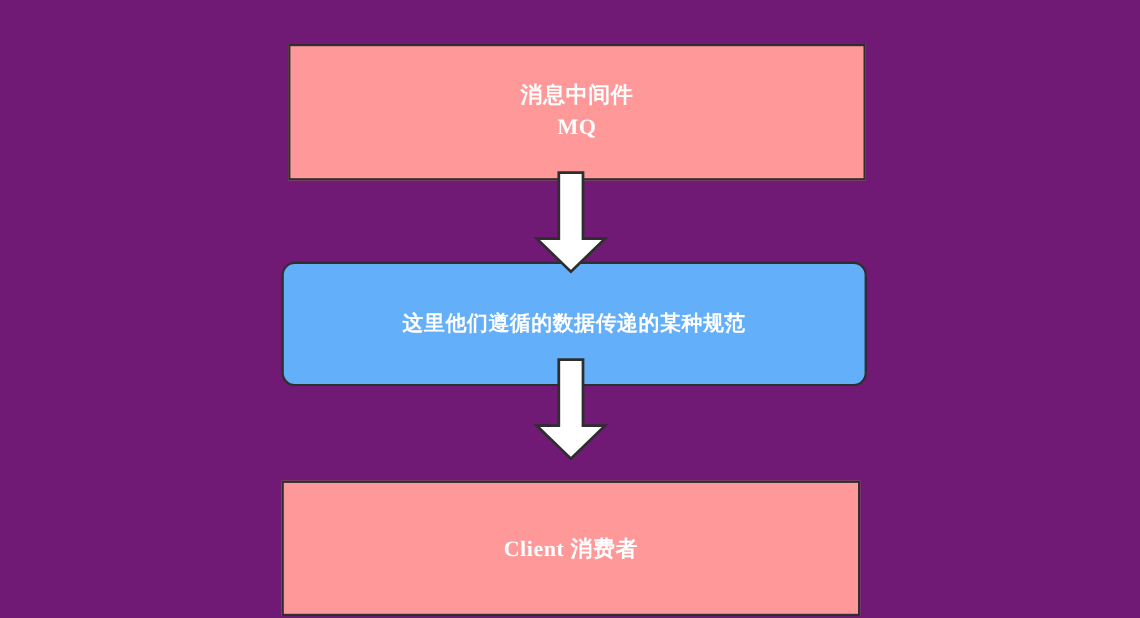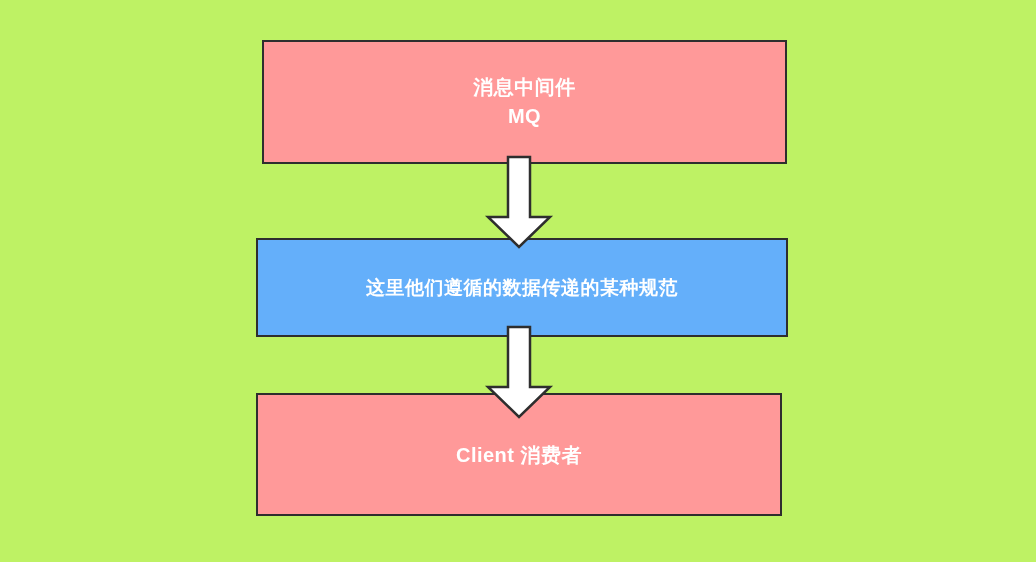--- a/index.html
+++ b/index.html
@@ -27,24 +27,25 @@
   .node .line { display: block; }
   .node-mq {
     left: 262px; top: 40px;
     width: 525px; height: 124px;
     background: #ff9999;
     font-size: 20px; line-height: 29px;
     letter-spacing: 0.5px;
   }
   .node-protocol {
     left: 256px; top: 238px;
-    width: 532px; height: 99px;
+    width: 532px; height: 113px;
     background: #64affa;
     font-size: 19px; line-height: 26px;
     letter-spacing: 0.5px;
+    border-radius: 12px;
   }
   .node-client {
     left: 256px; top: 393px;
     width: 526px; height: 123px;
     background: #ff9999;
     font-size: 20px; line-height: 26px;
     letter-spacing: 0.5px;
   }
   .arrow {
     position: absolute;
@@ -57,36 +58,36 @@
   .arrow polygon {
     fill: #ffffff;
     stroke: #2e2e2e;
     stroke-width: 2.5;
     stroke-linejoin: miter;
   }
 </style>
 </head>
 <body>
 
-<div class="canvas" style="background: #bef264;">
+<div class="canvas" style="background: #701a75; font-family: Liberation Serif, serif;">
 
   <div class="node node-mq" style="background: rgb(255, 153, 153); border-color: rgb(46, 46, 46); color: rgb(255, 255, 255);">
     <span class="line">消息中间件</span>
     <span class="line">MQ</span>
   </div>
 
   <svg class="arrow arrow-1" viewBox="0 0 64 92" xmlns="http://www.w3.org/2000/svg">
     <polygon points="21,0 43,0 43,60 63,60 32,90 1,60 21,60" style="fill: rgb(255, 255, 255); stroke: rgb(46, 46, 46);"></polygon>
   </svg>
 
   <div class="node node-protocol" style="background: rgb(100, 175, 250); border-color: rgb(46, 46, 46); color: rgb(255, 255, 255);">
     <span class="line">这里他们遵循的数据传递的某种规范</span>
   </div>
 
   <svg class="arrow arrow-2" viewBox="0 0 64 92" xmlns="http://www.w3.org/2000/svg">
     <polygon points="21,0 43,0 43,60 63,60 32,90 1,60 21,60" style="fill: rgb(255, 255, 255); stroke: rgb(46, 46, 46);"></polygon>
   </svg>
 
-  <div class="node node-client" style="background: rgb(255, 153, 153); border-color: rgb(46, 46, 46); color: rgb(255, 255, 255);">
+  <div class="node node-client" style="background: rgb(255, 153, 153); border-color: rgb(46, 46, 46); color: rgb(255, 255, 255); margin-top: 44px;">
     <span class="line">Client 消费者</span>
   </div>
 
 </div>
 
 </body></html>

